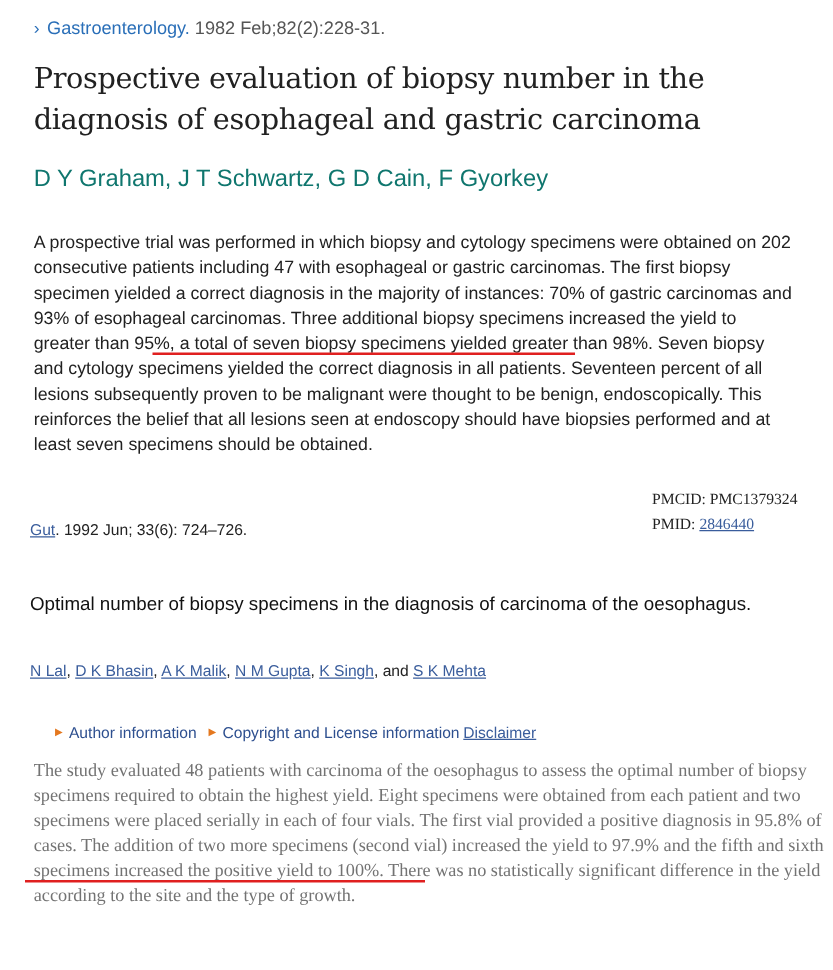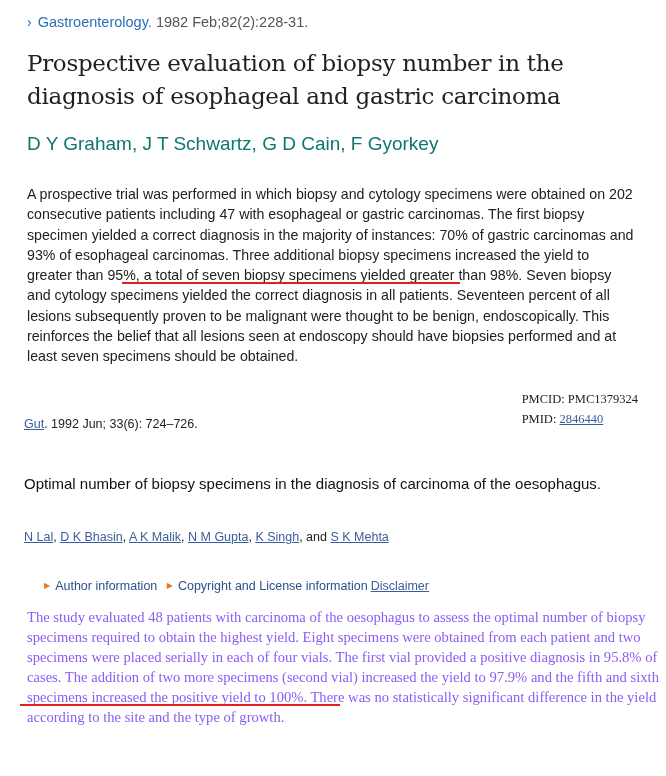--- a/index.html
+++ b/index.html
@@ -16,21 +16,21 @@
 
   
   .cite-left { left: 24px; top: 414px; font-family: "Liberation Sans", sans-serif; font-size: 12.5px; line-height: 20px; color: #222; }
   .cite-right { right: 28px; top: 389px; text-align: left; font-family: Liberation Serif, serif; font-size: 12.5px; line-height: 20px; color: #222; }
   a.lnk { color: #3a5d9c; text-decoration: underline; }
   .title2 { left: 24px; top: 472px; width: 630px; font-family: "Liberation Sans", sans-serif; font-size: 15px; line-height: 24px; color: #111; }
   .authors2 { left: 24px; top: 530px; font-family: Liberation Sans, sans-serif; font-size: 12.5px; color: #222; white-space: nowrap; }
   .infoline { left: 24px; top: 579px; font-family: "Liberation Sans", sans-serif; font-size: 12.5px; color: #2d4f8f; white-space: nowrap; margin-left: 20px; }
   .infoline .tri { color: #e4781f; font-size: 8px; margin-right: 5px; vertical-align: 2px; }
   .infoline .item { margin-right: 6px; }
-  .abstract2 { left: 27px; top: 607px; width: 632px; font-family: "Liberation Serif", serif; font-size: 14.6px; line-height: 20px; color: #8b5cf6; }
+  .abstract2 { left: 27px; top: 607px; width: 632px; font-family: "Liberation Serif", serif; font-size: 14.6px; line-height: 20px; color: #737373; }
 
   .redline { position: absolute; height: 2px; background: #e02020; }
 </style>
 </head>
 <body>
 
 <div class="abs journal-line">
   <span class="chev">›</span><span class="jname">Gastroenterology.</span>
   <span>1982 Feb;82(2):228-31.</span>
 </div>

